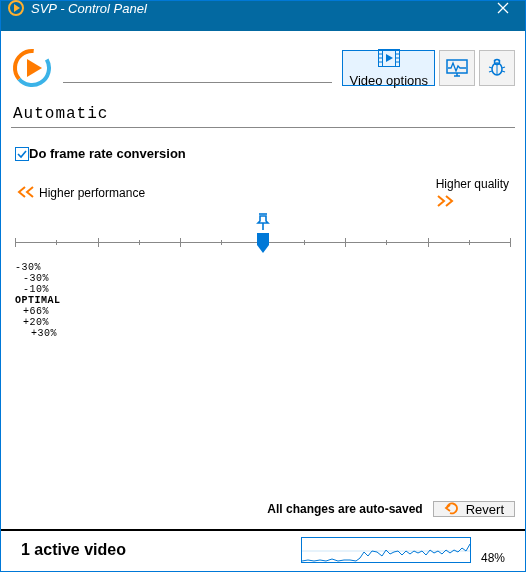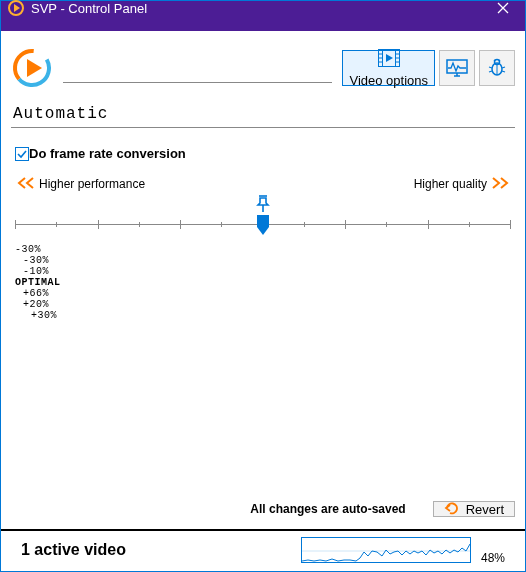--- a/index.html
+++ b/index.html
@@ -12,25 +12,26 @@
   .window {
     width: 526px;
     height: 572px;
     border: 1px solid #0078d7;
     display: flex;
     flex-direction: column;
     background: #fff;
   }
   .titlebar {
     height: 30px;
-    background: #4c1d95;
+    background: #0369a1;
     color: #fff;
     display: flex;
     align-items: center;
     padding: 0 0 16px 6px;
+    font-style: italic;
   }
   .titlebar .app-icon {
     width: 18px; height: 18px;
     margin-right: 6px;
     display: flex; align-items: center; justify-content: center;
   }
   .titlebar .title { font-size: 13px; flex: 1; }
   .titlebar .close {
     width: 45px; height: 30px;
     display: flex; align-items: center; justify-content: center;
@@ -106,21 +107,21 @@
     cursor: pointer;
   }
   .slider-area { padding: 0 4px; }
   .slider-labels {
     display: flex;
     align-items: center;
     font-size: 12px;
     padding: 0 2px 4px 2px;
   }
   .slider-labels .left { display:flex; align-items:center; gap:4px; }
-  .slider-labels .right { display:flex; align-items:flex-start; gap:4px; margin-left:auto;}
+  .slider-labels .right { display:flex; align-items:flex-start; gap:4px; margin-left:auto;flex-direction:column;}
   .dbl-chevron { color: #ff7b00; font-weight: bold; font-size:14px; line-height:1;}
   .pin-row {
     display:flex; justify-content:center; margin-bottom:2px;
   }
   .slider {
     position: relative;
     height: 26px;
   }
   .slider-track {
     position:absolute; left:0; right:0; top: 6px;
@@ -147,21 +148,21 @@
     padding:0 0px;
     flex-direction:column;
   }
   .slider-ticklabels span{ width:42px; text-align:center; }
   .slider-ticklabels span:first-child{text-align:left;}
   .slider-ticklabels span:last-child{text-align:right;}
   .slider-ticklabels .opt { font-weight:bold; }
   .filler { flex:1; }
   .autosave-row {
     display:flex; align-items:center; justify-content:flex-end;
-    gap:27px;
+    gap:10px;
     padding: 10px 0 12px 0;
     border-bottom: 2px solid #000;
     margin: 0 -10px;
     padding-right: 10px; padding-left:10px;
   }
   .autosave-text { font-weight:bold; font-size:12px; }
   .revert-btn {
     height:16px;
     border:1px solid #b0b0b0;
     background:#f3f3f3;

